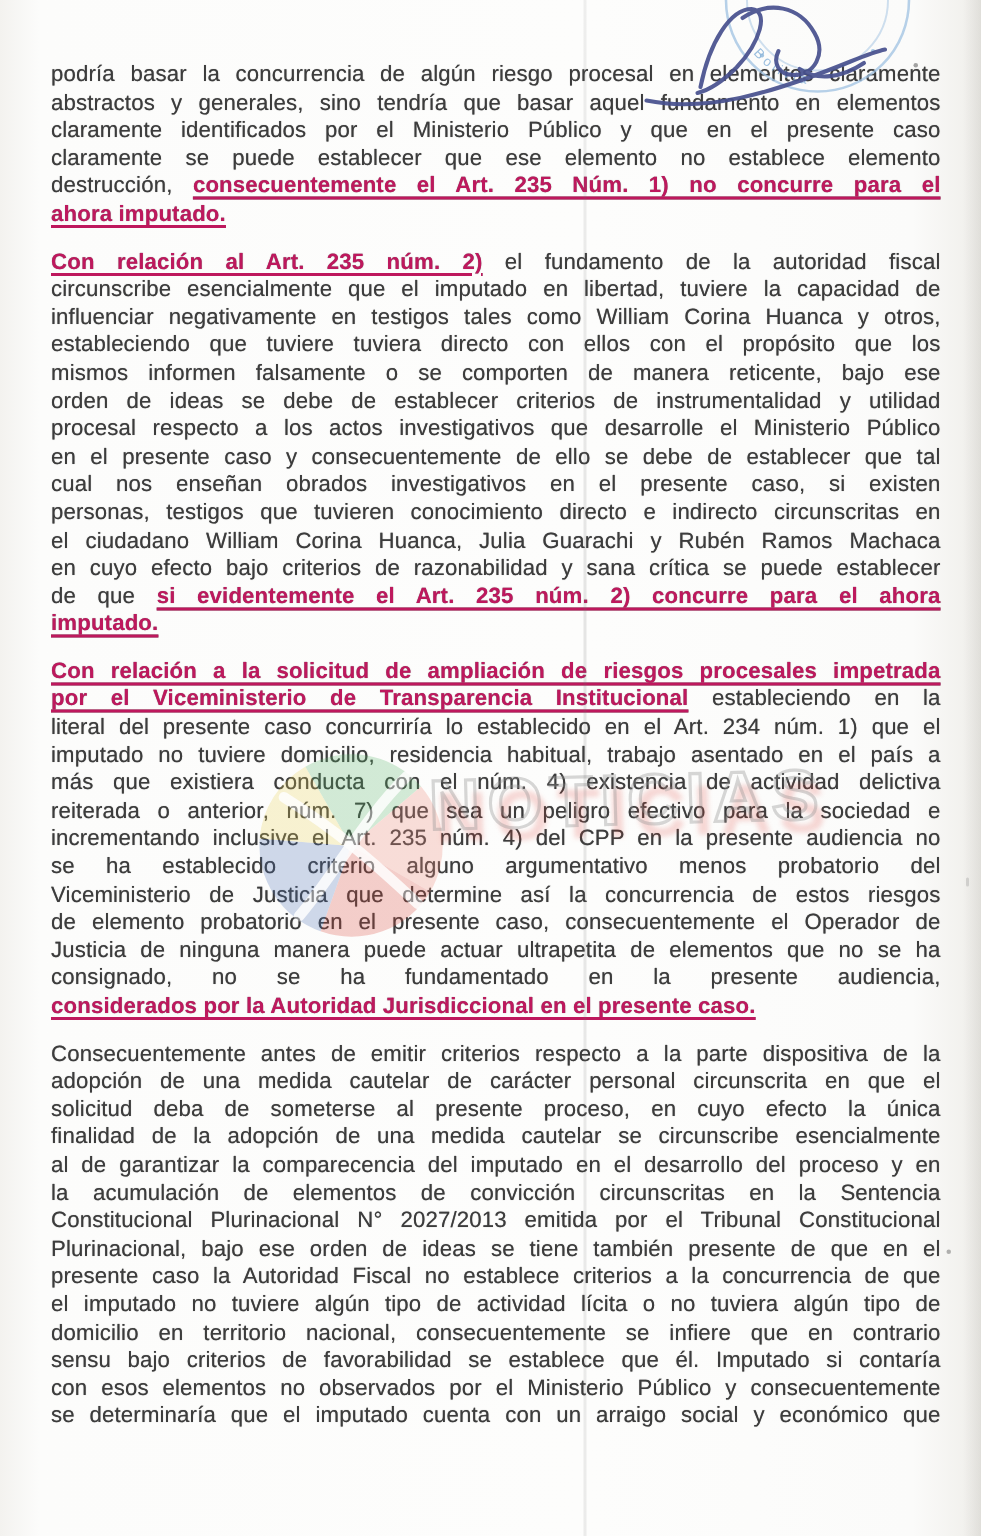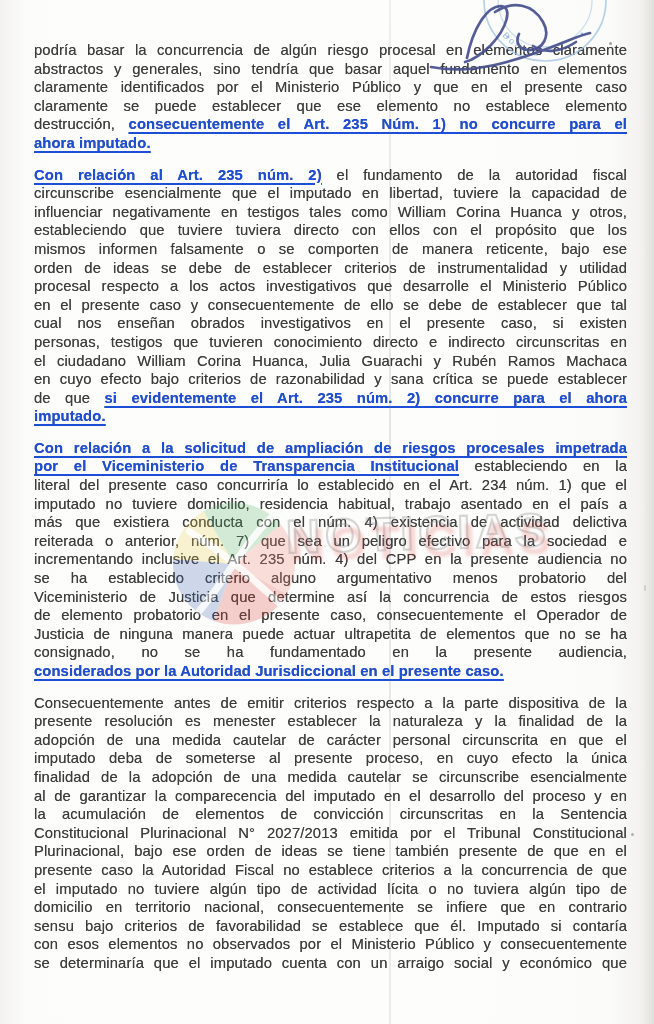--- a/index.html
+++ b/index.html
@@ -24,21 +24,21 @@
     position:absolute;left:34px;right:27px;top:41px;
     font-size:14.8px;line-height:18.6px;color:#3c3c3c;
     letter-spacing:.1px;
     text-shadow:0 0 .5px rgba(70,70,70,.75);
   }
   .para{margin:0 0 13px 0;}
   .line{text-align:justify;text-align-last:justify;-moz-text-align-last:justify;white-space:normal;}
   .line.last{text-align-last:left;-moz-text-align-last:left;}
   .seg{}
   .bu{
-    font-weight:bold;color:#1d4ed8;
+    font-weight:bold;color:#be185d;
     text-decoration:underline;
     text-decoration-thickness:1.9px;
     text-underline-offset:2.5px;
   }
   
   .wm-ball{position:absolute;left:169px;top:501px;width:130px;height:126px;opacity:.5;pointer-events:none;}
   .wm-text{
     position:absolute;left:286px;top:507px;width:360px;
     font-weight:bold;font-size:47px;line-height:50px;letter-spacing:5px;
     transform:rotate(-1.6deg);
@@ -101,23 +101,22 @@
       <div class="line"><span class="seg">incrementando inclusive el Art. 235 núm. 4) del CPP en la presente audiencia no</span></div>
       <div class="line"><span class="seg">se ha establecido criterio alguno argumentativo menos probatorio del</span></div>
       <div class="line"><span class="seg">Viceministerio de Justicia que determine así la concurrencia de estos riesgos</span></div>
       <div class="line"><span class="seg">de elemento probatorio en el presente caso, consecuentemente el Operador de</span></div>
       <div class="line"><span class="seg">Justicia de ninguna manera puede actuar ultrapetita de elementos que no se ha</span></div>
       <div class="line"><span class="seg">consignado, no se ha fundamentado en la presente audiencia,</span></div>
       <div class="line last"><span class="seg bu">considerados por la Autoridad Jurisdiccional en el presente caso.</span></div>
     </div>
     <div class="para">
       <div class="line"><span class="seg">Consecuentemente antes de emitir criterios respecto a la parte dispositiva de la</span></div>
-      <div class="line"><span class="seg">presente resolución es menester establecer la naturaleza y la finalidad de la</span></div>
       <div class="line"><span class="seg">adopción de una medida cautelar de carácter personal circunscrita en que el</span></div>
-      <div class="line"><span class="seg">imputado deba de someterse al presente proceso, en cuyo efecto la única</span></div>
+      <div class="line"><span class="seg">solicitud deba de someterse al presente proceso, en cuyo efecto la única</span></div>
       <div class="line"><span class="seg">finalidad de la adopción de una medida cautelar se circunscribe esencialmente</span></div>
       <div class="line"><span class="seg">al de garantizar la comparecencia del imputado en el desarrollo del proceso y en</span></div>
       <div class="line"><span class="seg">la acumulación de elementos de convicción circunscritas en la Sentencia</span></div>
       <div class="line"><span class="seg">Constitucional Plurinacional N° 2027/2013 emitida por el Tribunal Constitucional</span></div>
       <div class="line"><span class="seg">Plurinacional, bajo ese orden de ideas se tiene también presente de que en el</span></div>
       <div class="line"><span class="seg">presente caso la Autoridad Fiscal no establece criterios a la concurrencia de que</span></div>
       <div class="line"><span class="seg">el imputado no tuviere algún tipo de actividad lícita o no tuviera algún tipo de</span></div>
       <div class="line"><span class="seg">domicilio en territorio nacional, consecuentemente se infiere que en contrario</span></div>
       <div class="line"><span class="seg">sensu bajo criterios de favorabilidad se establece que él. Imputado si contaría</span></div>
       <div class="line"><span class="seg">con esos elementos no observados por el Ministerio Público y consecuentemente</span></div>

